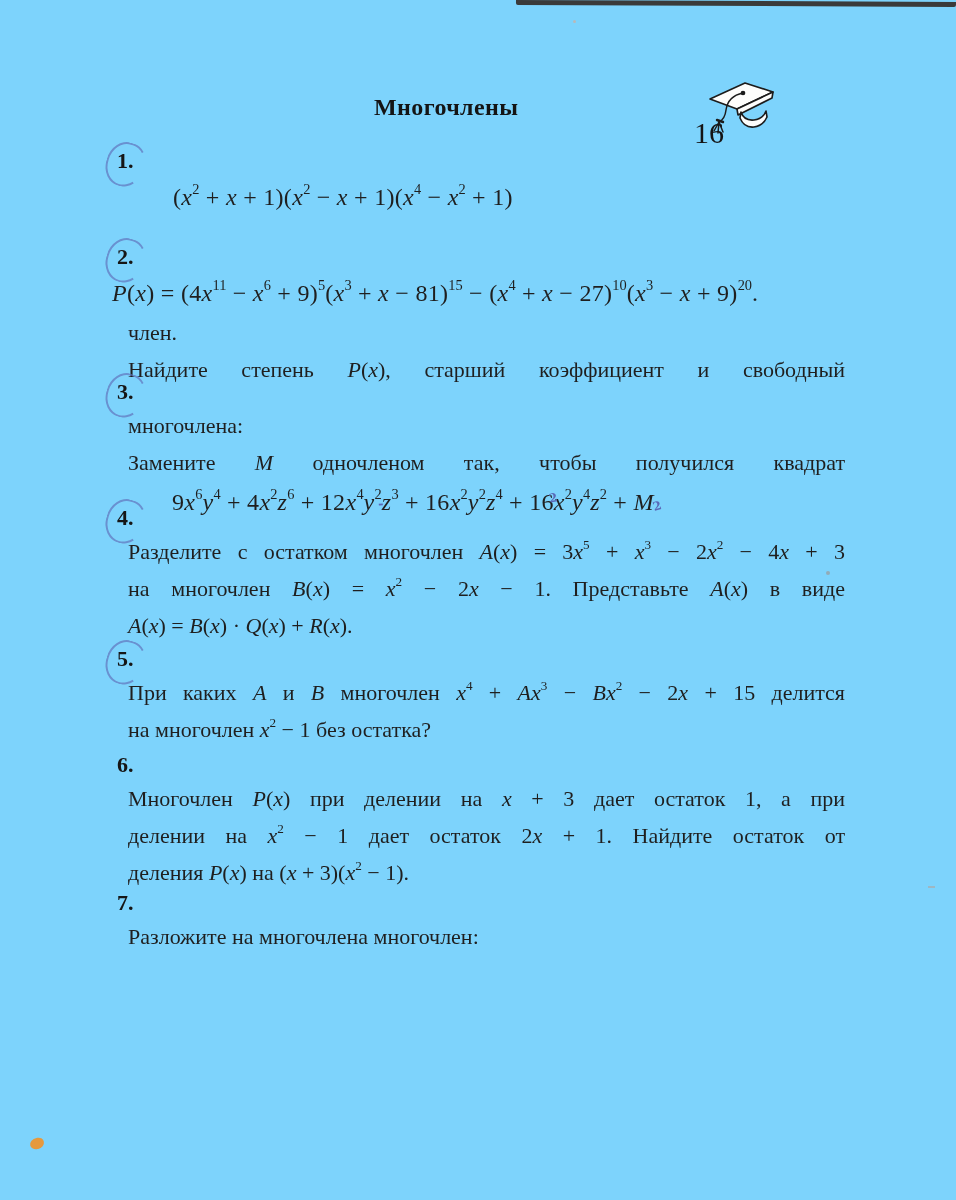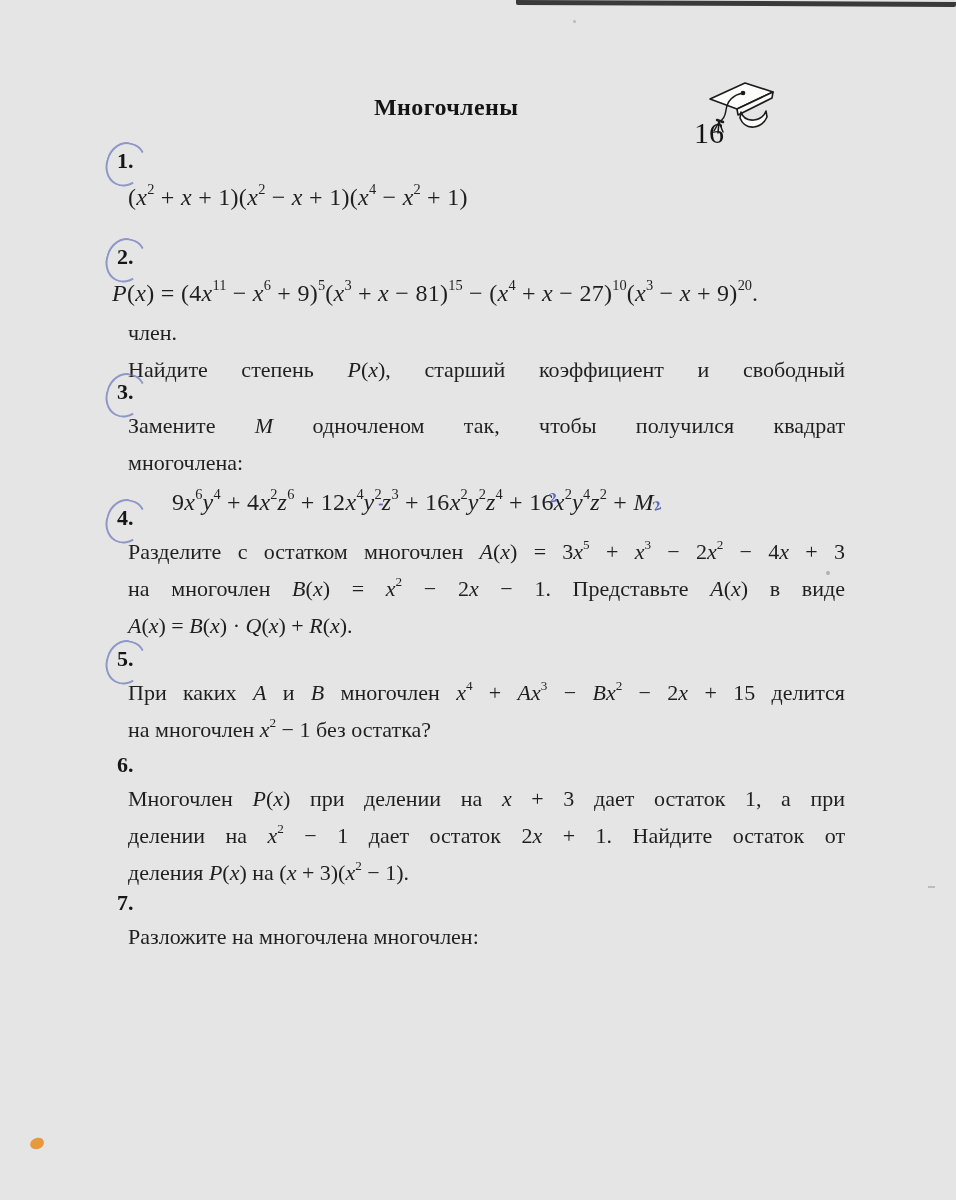--- a/index.html
+++ b/index.html
@@ -1,18 +1,18 @@
 <!DOCTYPE html>
 <html><head>
 <meta charset="utf-8">
 <style>
   html,body{margin:0;padding:0;background:#ffffff;}
   .page{
     position:relative;width:956px;height:1200px;overflow:hidden;
-    background:#e5e5e5;
+    background:#7dd3fc;
     font-family:"Liberation Serif","DejaVu Serif",serif;
     color:#1f1f1f;
   }
   
   .scan-edge{position:absolute;left:516px;top:0;width:440px;height:5px;background:#3a3a3a;
     transform:rotate(0.25deg);transform-origin:left top;border-radius:0 0 2px 2px;}
   .dot-faint{position:absolute;width:3px;height:3px;border-radius:50%;background:#b9b9b9;}
   .speck{position:absolute;width:4px;height:4px;border-radius:50%;background:#9a9a9a;opacity:.7;}
   .dash-faint{position:absolute;width:7px;height:2px;background:#ababab;opacity:.7;}
   .ink-stain{position:absolute;left:30px;top:1138px;width:14px;height:11px;
@@ -71,36 +71,36 @@
       </g>
     </svg>
   </div>
 
   <div class="pagenum">16</div>
 
   <main>
       <section class="problem" style="top: 148px;">
         <div class="num-wrap"><span class="pen-circle"></span><span class="num">1.</span></div>
         <div class="content">
-          <div class="formula" style="">(<i>x</i><sup>2</sup> + <i>x</i> + 1)(<i>x</i><sup>2</sup> − <i>x</i> + 1)(<i>x</i><sup>4</sup> − <i>x</i><sup>2</sup> + 1)</div>
+          <div class="formula" style="margin-left: 45px;">(<i>x</i><sup>2</sup> + <i>x</i> + 1)(<i>x</i><sup>2</sup> − <i>x</i> + 1)(<i>x</i><sup>4</sup> − <i>x</i><sup>2</sup> + 1)</div>
         </div>
       </section>
       <section class="problem" style="top: 244px;">
         <div class="num-wrap"><span class="pen-circle"></span><span class="num">2.</span></div>
         <div class="content">
           <div class="formula" style="margin-left: -16px;"><i>P</i>(<i>x</i>) = (4<i>x</i><sup>11</sup> − <i>x</i><sup>6</sup> + 9)<sup>5</sup>(<i>x</i><sup>3</sup> + <i>x</i> − 81)<sup>15</sup> − (<i>x</i><sup>4</sup> + <i>x</i> − 27)<sup>10</sup>(<i>x</i><sup>3</sup> − <i>x</i> + 9)<sup>20</sup>.</div>
           <div class="line">член.</div>
           <div class="line just">Найдите степень <i>P</i>(<i>x</i>), старший коэффициент и свободный</div>
         </div>
       </section>
       <section class="problem" style="top: 379px;">
         <div class="num-wrap"><span class="pen-circle"></span><span class="num">3.</span></div>
         <div class="content">
+          <div class="line">многочлена:</div>
           <div class="line just">Замените <i>M</i> одночленом так, чтобы получился квадрат</div>
-          <div class="line">многочлена:</div>
           <div class="formula" style="margin-left: 44px;">9<i>x</i><sup>6</sup><i>y</i><sup>4</sup> + 4<i>x</i><sup>2</sup><i>z</i><sup>6</sup> + 12<i>x</i><sup>4</sup><i>y</i><sup>2</sup><i>z</i><sup>3</sup> + 16<i>x</i><sup>2</sup><i>y</i><sup>2</sup><i>z</i><sup>4</sup> + 16<i>x</i><sup>2</sup><i>y</i><sup>4</sup><i>z</i><sup>2</sup> + <i>M</i></div>
         </div>
       </section>
       <section class="problem" style="top: 505px;">
         <div class="num-wrap"><span class="pen-circle"></span><span class="num">4.</span></div>
         <div class="content">
           <div class="line just">Разделите с остатком многочлен <i>A</i>(<i>x</i>) = 3<i>x</i><sup>5</sup> + <i>x</i><sup>3</sup> − 2<i>x</i><sup>2</sup> − 4<i>x</i> + 3</div>
           <div class="line just">на многочлен <i>B</i>(<i>x</i>) = <i>x</i><sup>2</sup> − 2<i>x</i> − 1. Представьте <i>A</i>(<i>x</i>) в виде</div>
           <div class="line"><i>A</i>(<i>x</i>) = <i>B</i>(<i>x</i>) · <i>Q</i>(<i>x</i>) + <i>R</i>(<i>x</i>).</div>
         </div>

